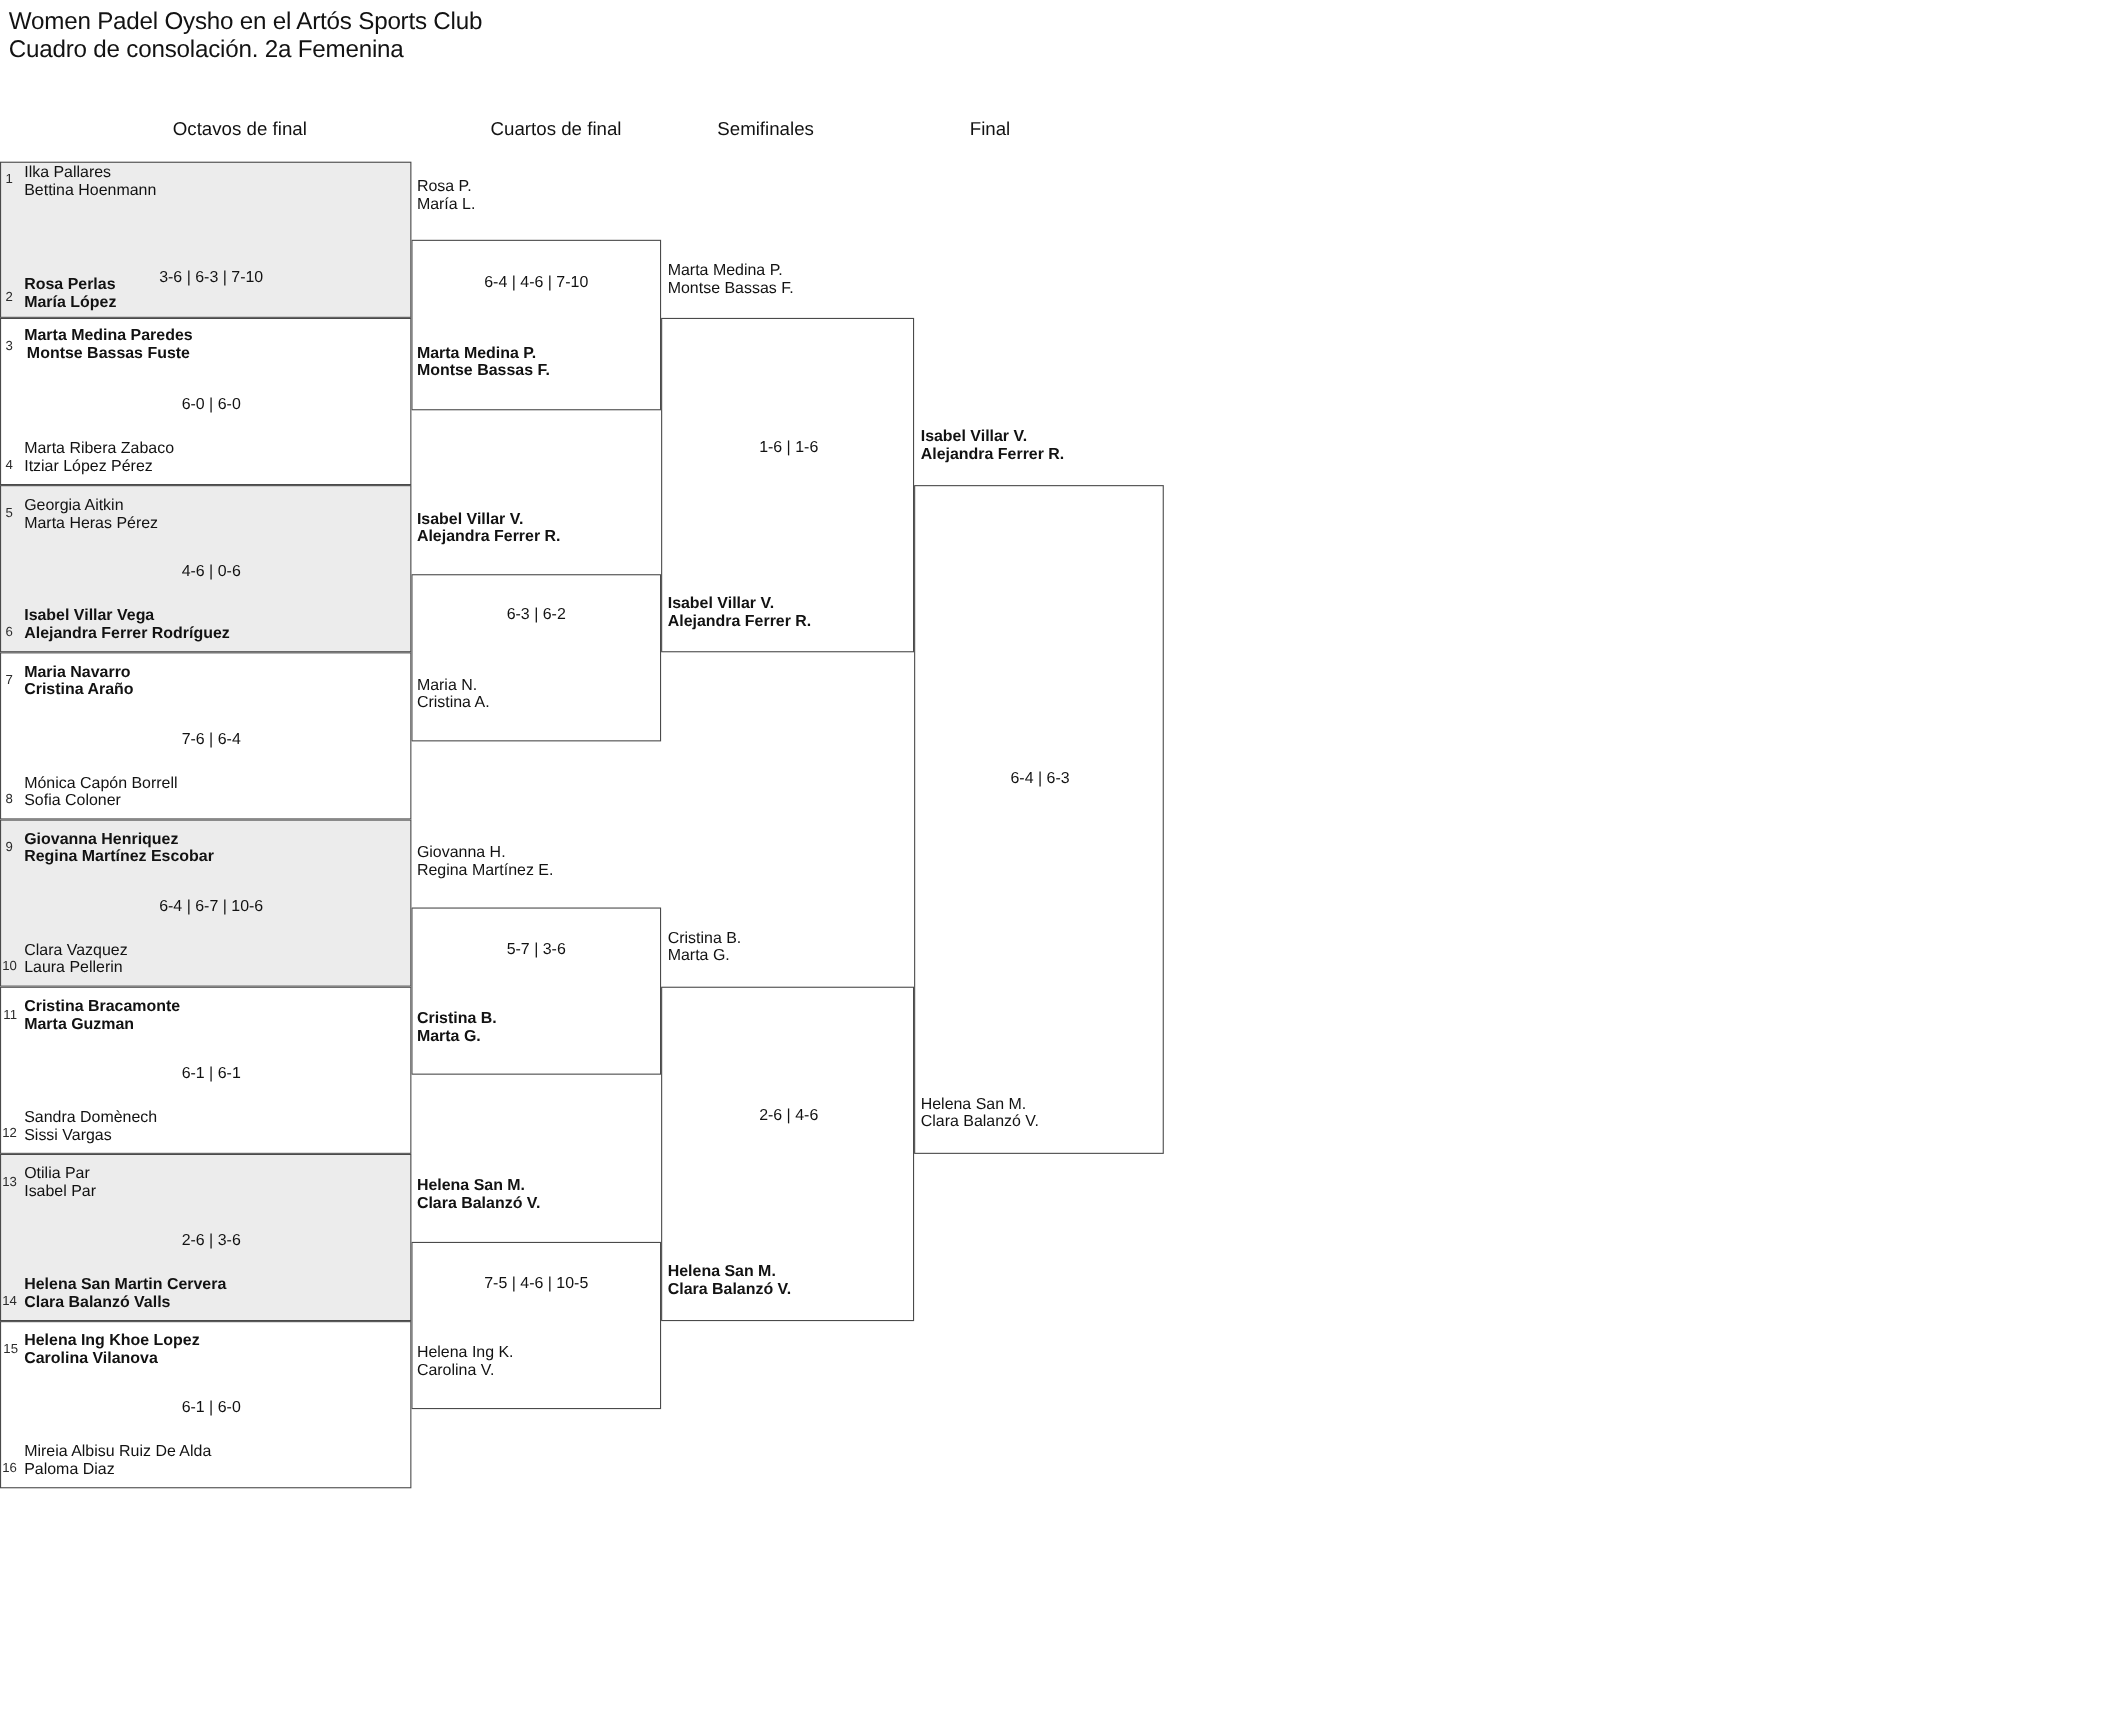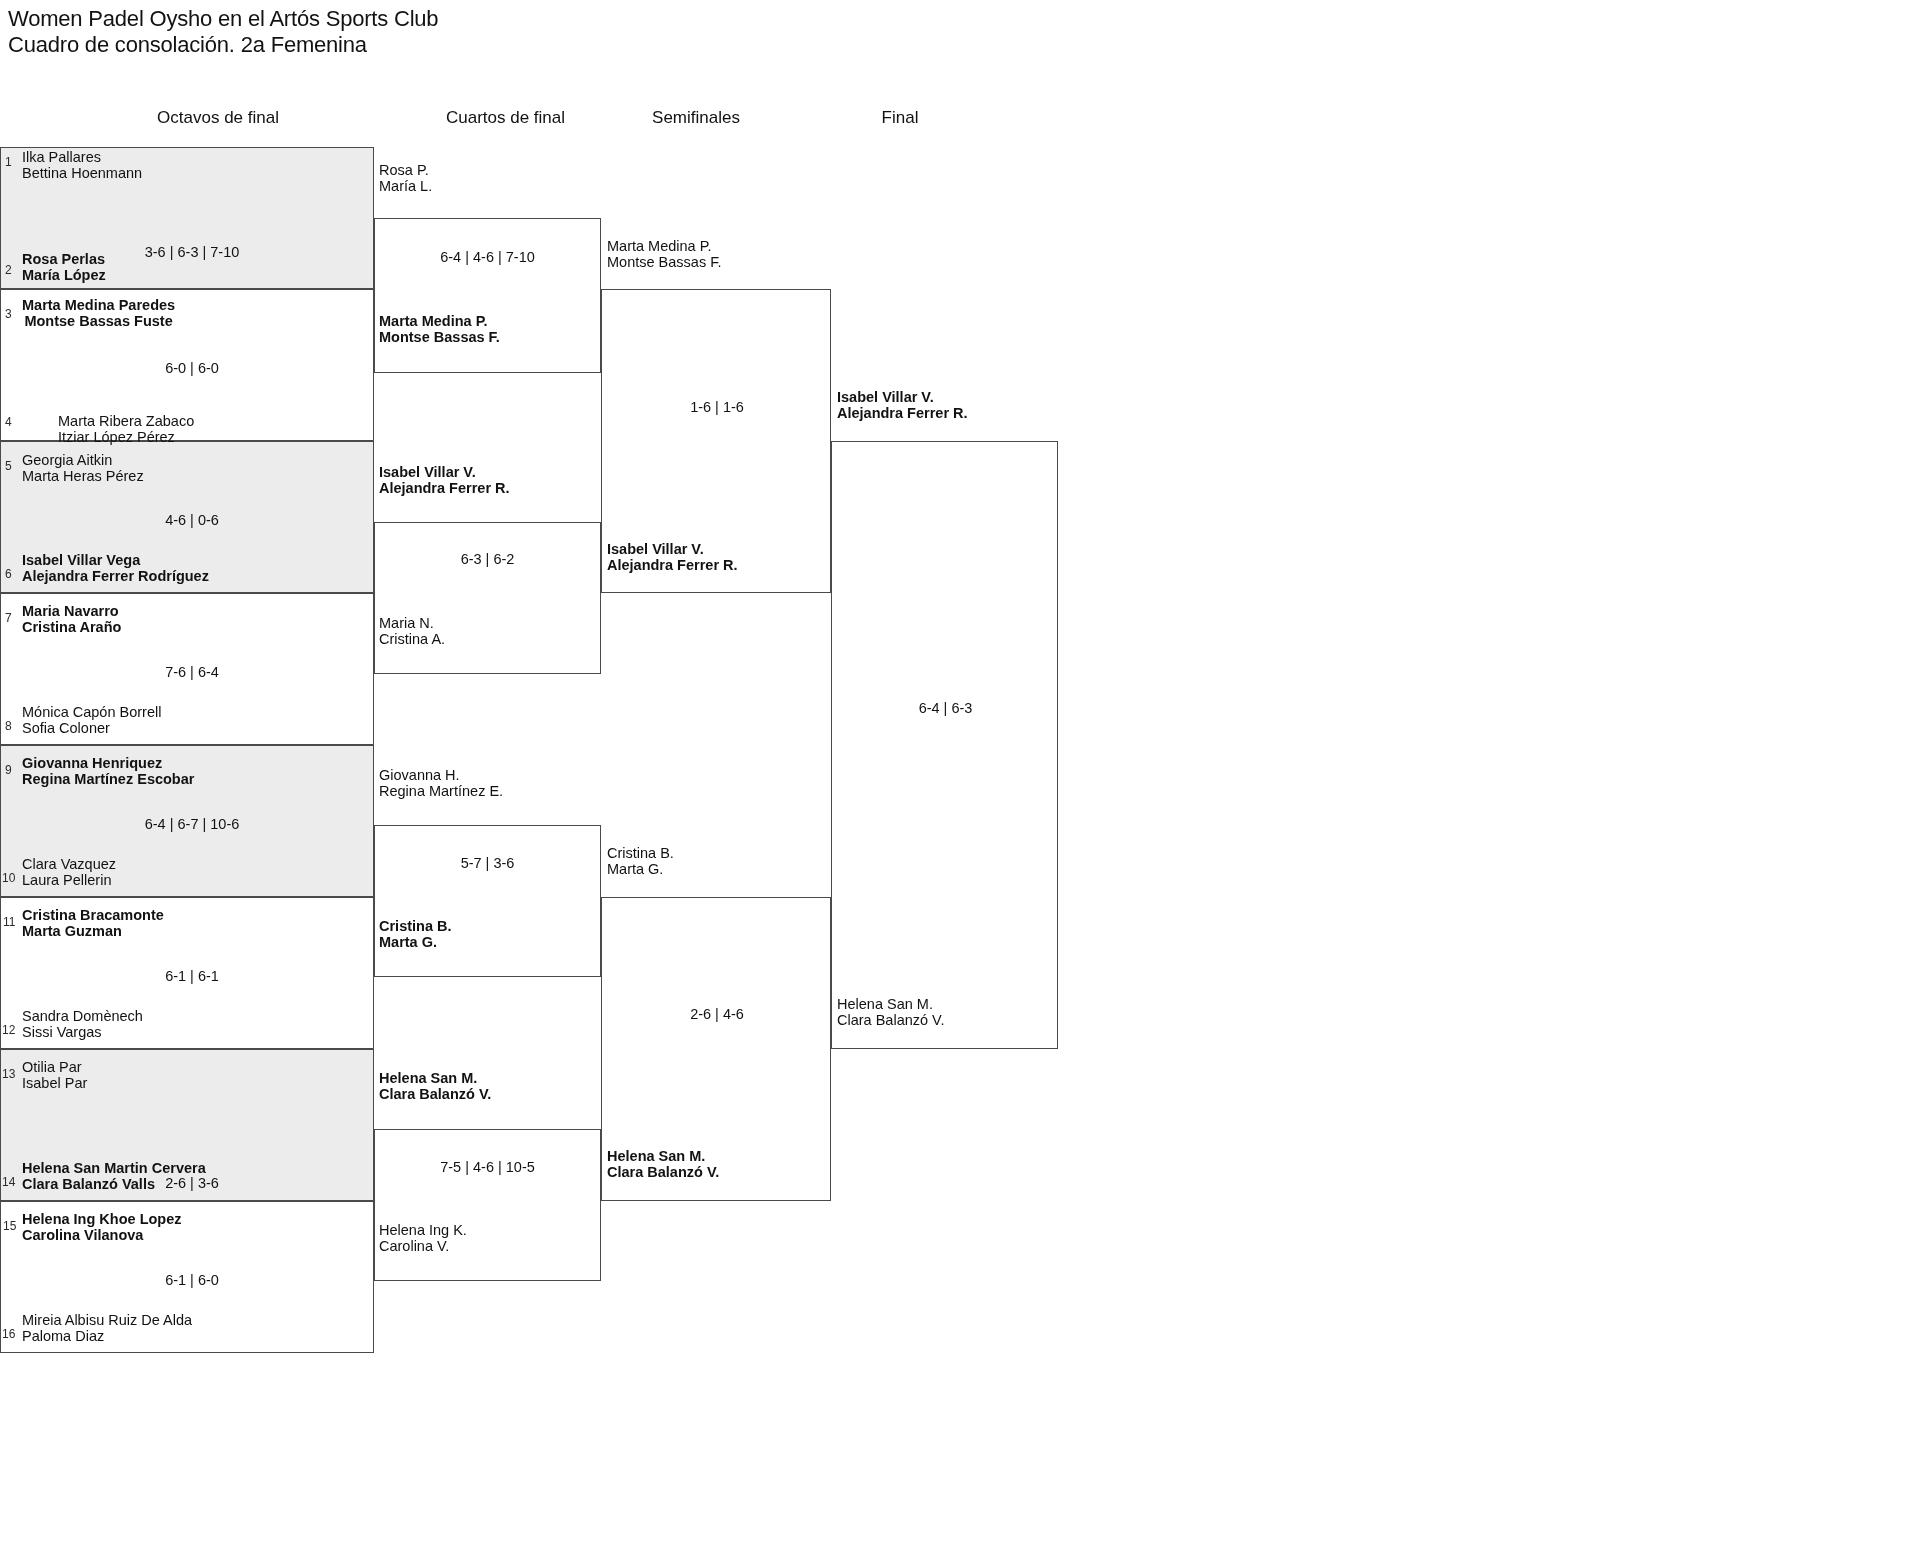--- a/index.html
+++ b/index.html
@@ -112,21 +112,21 @@
   <div class="seed" style="left:2px;  top:1175px;">14</div>
   <div class="seed" style="left:3px;  top:1219px;">15</div>
   <div class="seed" style="left:2px;  top:1327px;">16</div>
 
   <div class="players" style="left:22px; top:149px;">Ilka Pallares
 Bettina Hoenmann</div>
   <div class="players bold" style="left:22px; top:251px;">Rosa Perlas
 María López</div>
   <div class="players bold" style="left:22px; top:297px;text-align:center;">Marta Medina Paredes
 Montse Bassas Fuste</div>
-  <div class="players" style="left:22px; top:413px;margin-left:36px;">Marta Ribera Zabaco
+  <div class="players" style="left:22px; top:400px;">Marta Ribera Zabaco
 Itziar López Pérez</div>
   <div class="players" style="left:22px; top:452px;">Georgia Aitkin
 Marta Heras Pérez</div>
   <div class="players bold" style="left:22px; top:552px;">Isabel Villar Vega
 Alejandra Ferrer Rodríguez</div>
   <div class="players bold" style="left:22px; top:603px;">Maria Navarro
 Cristina Araño</div>
   <div class="players" style="left:22px; top:704px;">Mónica Capón Borrell
 Sofia Coloner</div>
   <div class="players bold" style="left:22px; top:755px;">Giovanna Henriquez
@@ -145,21 +145,21 @@
 Carolina Vilanova</div>
   <div class="players" style="left:22px; top:1312px;">Mireia Albisu Ruiz De Alda
 Paloma Diaz</div>
 
   <div class="score" style="left:22px; top:209px; width:340px;margin-top:35px;">3-6 | 6-3 | 7-10</div>
   <div class="score" style="left:22px; top:360px; width:340px;">6-0 | 6-0</div>
   <div class="score" style="left:22px; top:512px; width:340px;">4-6 | 0-6</div>
   <div class="score" style="left:22px; top:664px; width:340px;">7-6 | 6-4</div>
   <div class="score" style="left:22px; top:816px; width:340px;">6-4 | 6-7 | 10-6</div>
   <div class="score" style="left:22px; top:968px; width:340px;">6-1 | 6-1</div>
-  <div class="score" style="left:22px; top:1175px; width:340px;">2-6 | 3-6</div>
+  <div class="score" style="left:22px; top:1120px; width:340px;">2-6 | 3-6</div>
   <div class="score" style="left:22px; top:1272px; width:340px;">6-1 | 6-0</div>
 
   <div class="box" style="left:374px; top:218px; width:227px; height:155px;"></div>
   <div class="box" style="left:374px; top:522px; width:227px; height:152px;"></div>
   <div class="box" style="left:374px; top:825px; width:227px; height:152px;"></div>
   <div class="box" style="left:374px; top:1129px; width:227px; height:152px;"></div>
 
   <div class="players" style="left:379px; top:162px;">Rosa P.
 María L.</div>
   <div class="players bold" style="left:379px; top:313px;">Marta Medina P.

